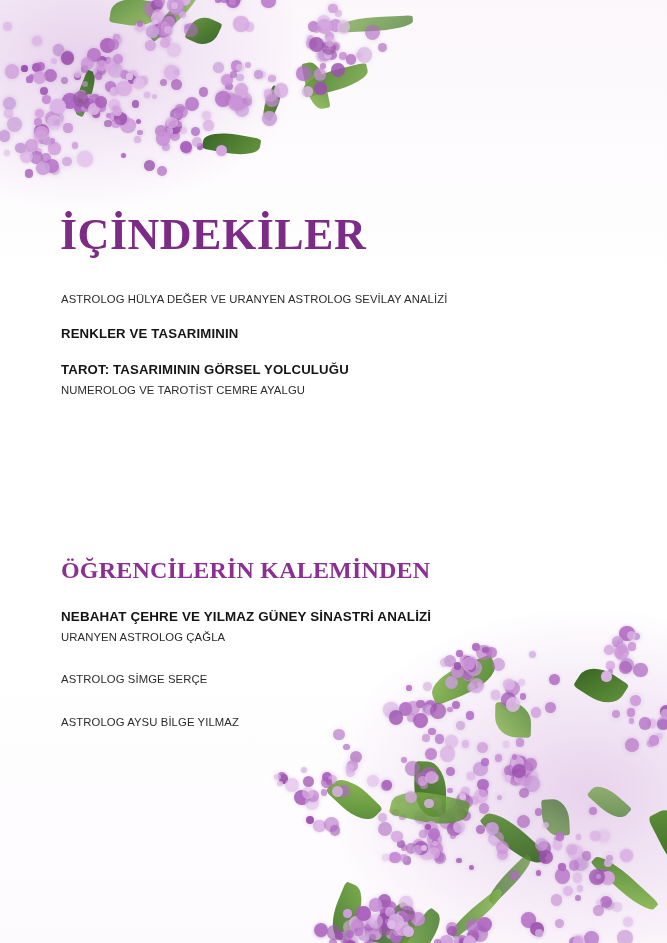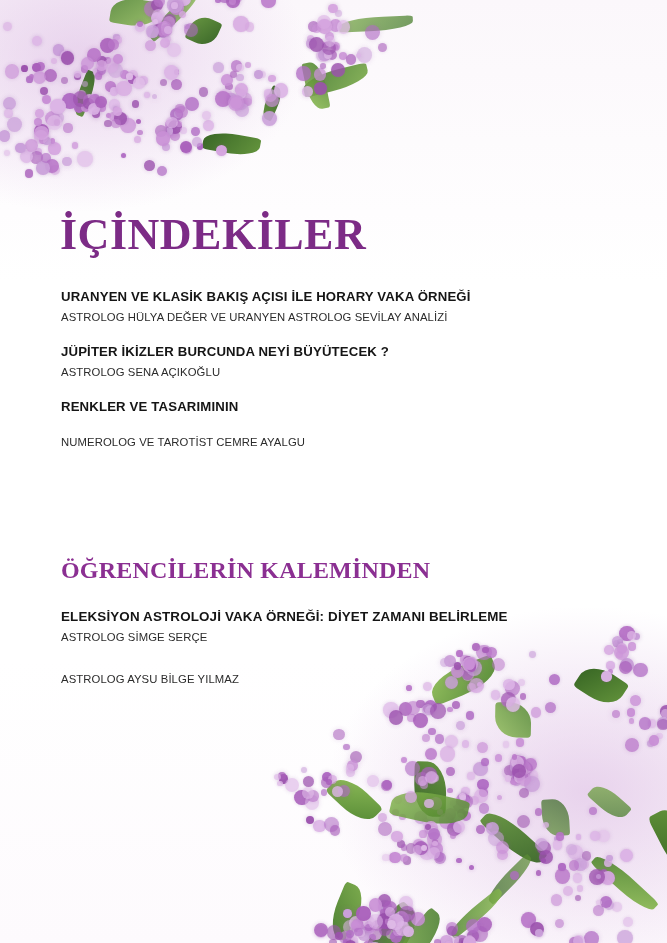--- a/index.html
+++ b/index.html
@@ -814,46 +814,45 @@
     </div>
 
   <div class="content">
 
     <div class="title-main">İÇİNDEKİLER</div>
 
     <div class="toc">
 
 
       <div class="entry">
-        <div class="entry-title">URANYEN VE KLASİK BAKIŞ AÇISI İLE HORARY VAKA ÖRNEĞİ</div>
         <div class="entry-author">ASTROLOG HÜLYA DEĞER VE URANYEN ASTROLOG SEVİLAY ANALİZİ</div>
       </div>
 
-      <div class="entry">
-        <div class="entry-title">JÜPİTER İKİZLER BURCUNDA NEYİ BÜYÜTECEK ?</div>
-        <div class="entry-author">ASTROLOG SENA AÇIKOĞLU</div>
-      </div>
 
       <div class="entry">
         <div class="entry-title">RENKLER VE TASARIMININ</div>
       </div>
 
       <div class="entry">
+        <div class="entry-title">TAROT: TASARIMININ GÖRSEL YOLCULUĞU</div>
         <div class="entry-author">NUMEROLOG VE TAROTİST CEMRE AYALGU</div>
       </div>
 
     </div>
 
     <div class="section-heading">ÖĞRENCİLERİN KALEMİNDEN</div>
 
     <div class="toc toc-2">
 
-
       <div class="entry">
-        <div class="entry-title">ELEKSİYON ASTROLOJİ VAKA ÖRNEĞİ: DİYET ZAMANI BELİRLEME</div>
+        <div class="entry-title">NEBAHAT ÇEHRE VE YILMAZ GÜNEY SİNASTRİ ANALİZİ</div>
+        <div class="entry-author">URANYEN ASTROLOG ÇAĞLA</div>
+      </div>
+
+      <div class="entry">
         <div class="entry-author">ASTROLOG SİMGE SERÇE</div>
       </div>
 
       <div class="entry">
         <div class="entry-author">ASTROLOG AYSU BİLGE YILMAZ</div>
       </div>
 
     </div>
 
   </div>

